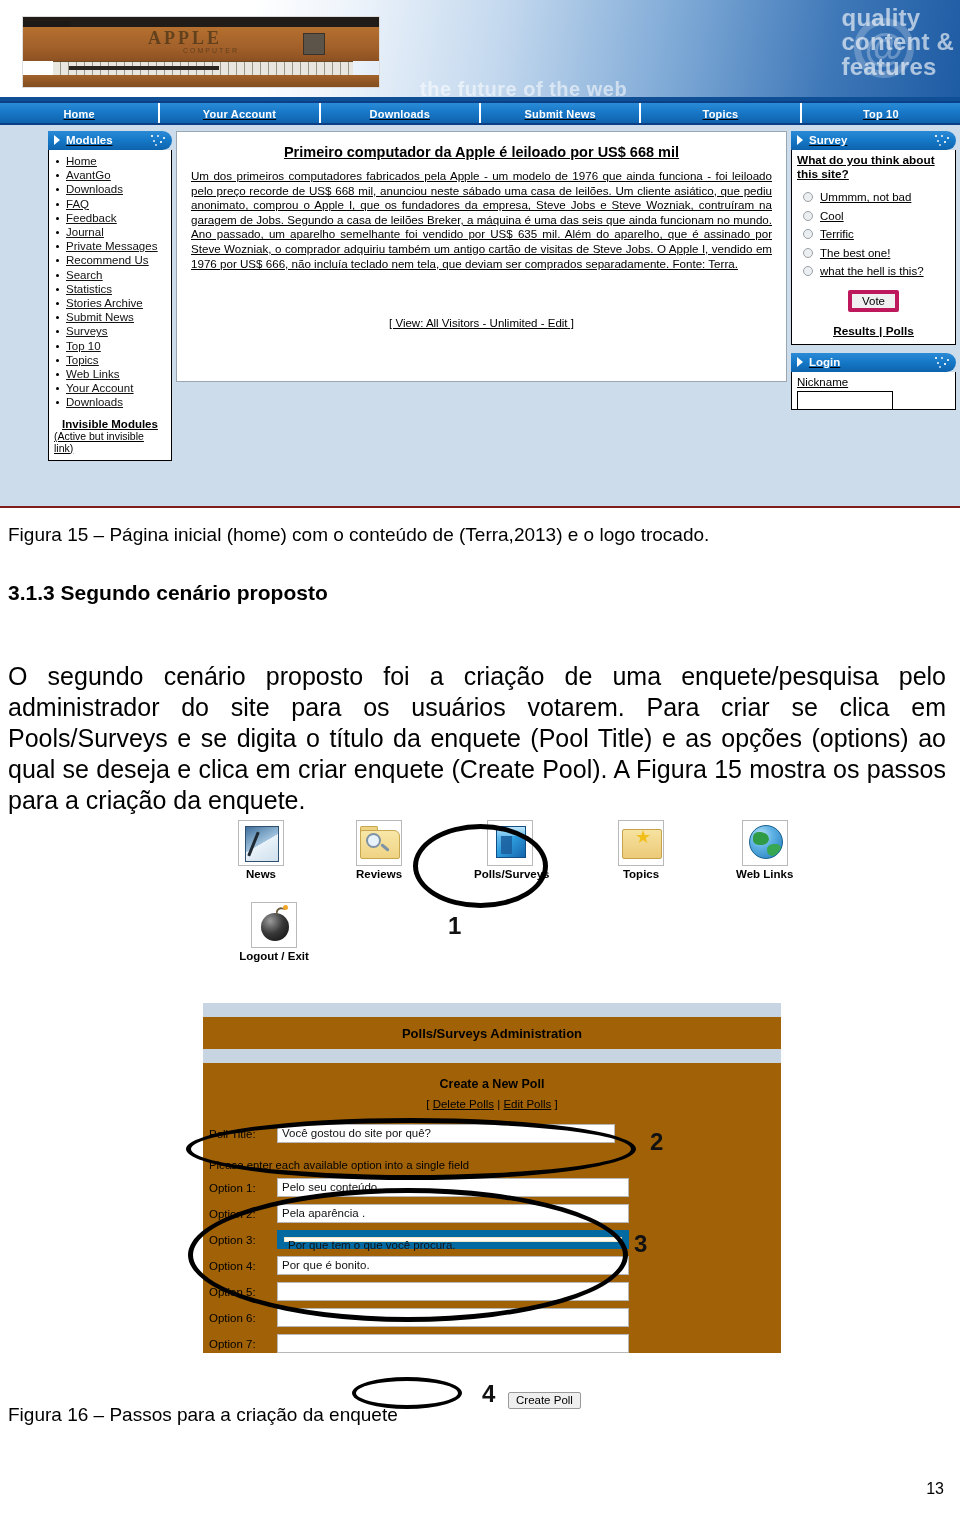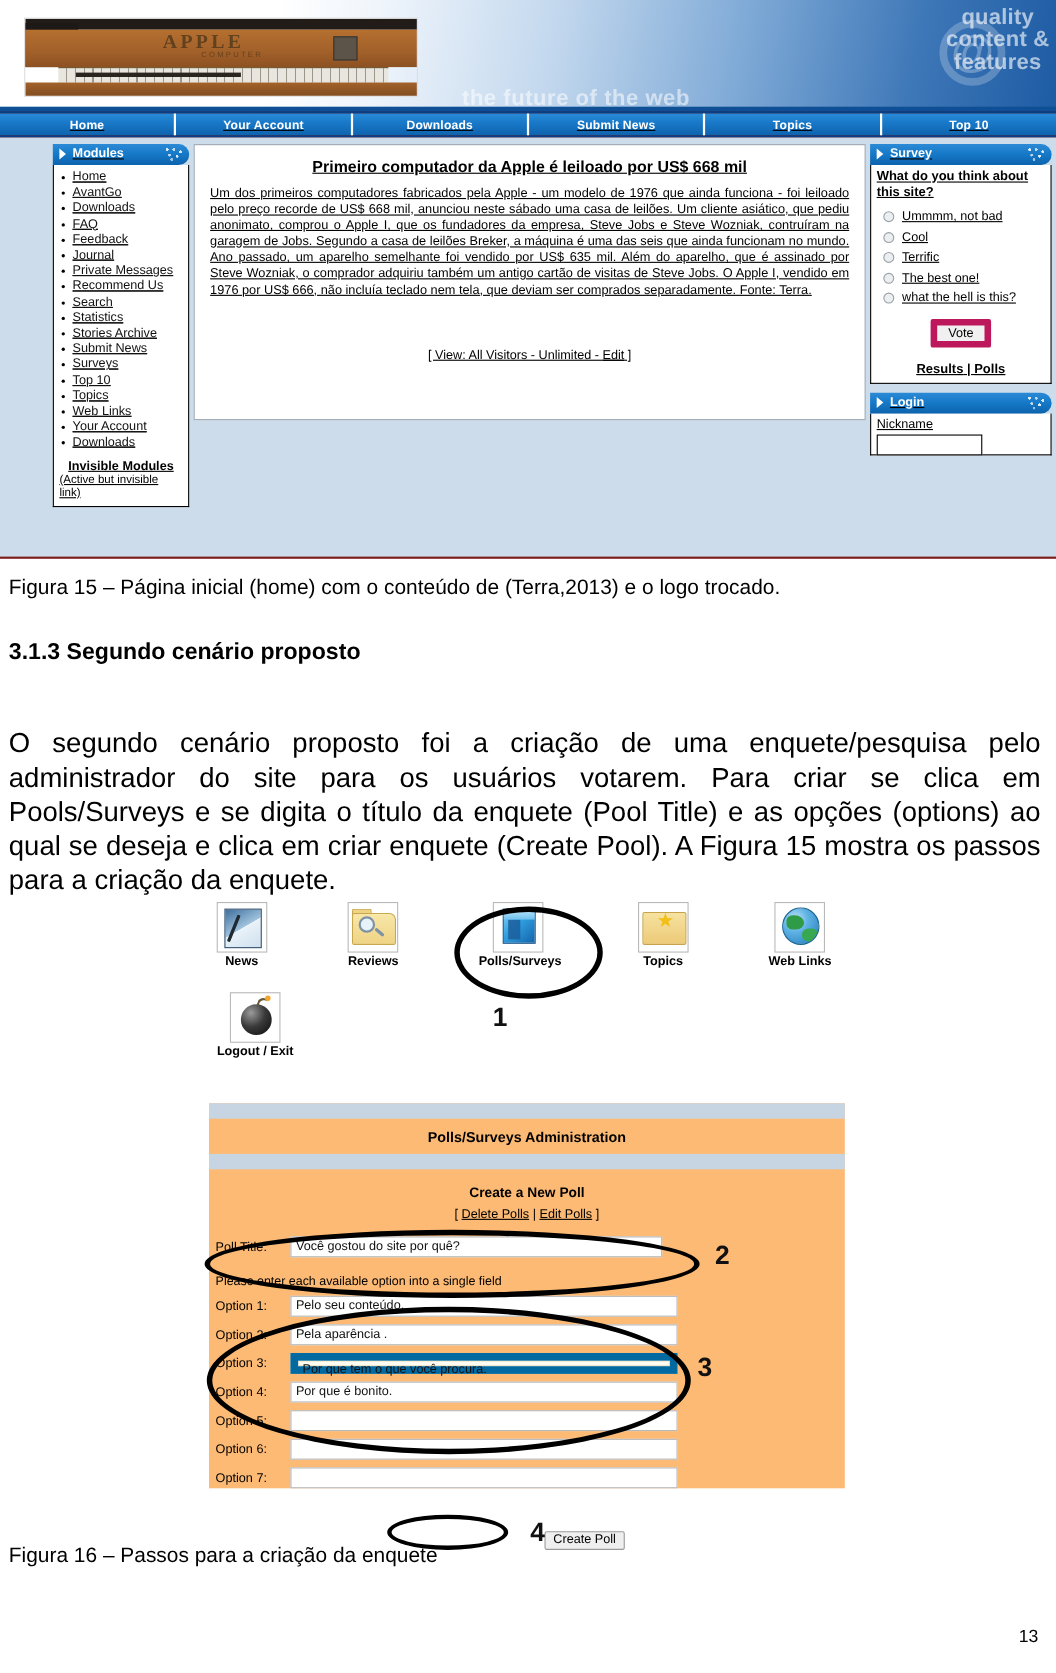--- a/index.html
+++ b/index.html
@@ -80,22 +80,22 @@
   }
 
   .banner-tagline {
     position:absolute; left: 420px; top: 78px;
     font-size: 20px; font-weight: bold; color: #ffffff;
     opacity: .55; letter-spacing: .5px;
     white-space: nowrap;
   }
   .banner-quality {
     position:absolute; right: 6px; top: 6px;
-    text-align: center; line-height: 1.02;
-    font-size: 20px; font-weight: bold; color: #ffffff;
+    text-align: left; line-height: 1.02;
+    font-size: 24px; font-weight: bold; color: #ffffff;
     opacity: .62; letter-spacing: .2px;
   }
   .at-logo {
     position:absolute; right: 46px; top: 18px;
     width: 60px; height: 60px; border-radius: 50%;
     border: 7px solid rgba(255,255,255,.42);
     opacity: .55;
   }
   .at-logo::before{
     content:"@"; position:absolute; left:50%; top:50%;
@@ -198,21 +198,21 @@
   .opt-row { display:flex; align-items:flex-start; gap:7px; margin: 0 0 5.5px 6px; }
   .radio {
     width:10px;height:10px;border-radius:50%;
     border:1px solid #9aa0a6; background:#eceff1; flex:0 0 auto;
     margin-top:1px;
   }
   .opt-lbl { font-size: 11.5px; line-height: 13px; }
   .vote-wrap { text-align:center; margin-top:12px; }
   .vote-btn {
     font-size: 11.5px; padding: 1px 10px;
-    border: 6px solid #be185d; background: #f0f0f0; border-radius: 2px;
+    border: 4px solid #be185d; background: #f0f0f0; border-radius: 2px;
   }
   .results-line {
     text-align:center; font-size:11.8px; font-weight:bold; margin-top:12px;
   }
   .results-line u { text-decoration: underline; }
   .login-label { font-size: 11.5px; }
   .login-input {
     width: 96px; height: 19px; border: 1px solid #000; background:#fff; margin-top: 3px;
   }
 
@@ -227,21 +227,21 @@
   .para {
     font-size: 25px; line-height: 31px; text-align: justify;
     padding: 56px 14px 0 8px;
   }
 
   
   .fig16 { position: absolute; left: 0; top: 800px; width: 960px; height: 620px; }
   .icon-grid {
     position:absolute; left: 196px; top: 20px; width: 560px;
   }
-  .icon-row { display: flex; gap: 72px; }
+  .icon-row { display: flex; gap: 72px; margin-left: 42px; }
   .icon-cell { width: 72px; text-align: center; position: relative; }
   .icon-box {
     width: 46px; height: 46px; margin: 0 auto;
     border: 1px solid #b9b9b9; background: #fff;
     position: relative; overflow: hidden;
   }
   .icon-cap { font-size: 11.5px; font-weight: bold; margin-top: 2px; white-space: nowrap; }
 
   
   .ic-news {
@@ -329,22 +329,22 @@
     border-radius: 50%;
     pointer-events: none;
   }
   .marker {
     position: absolute;
     font-size: 24px; font-weight: bold; color: #111;
   }
 
   
   .admin {
-    position:absolute; left: 190px; top: 203px; width: 578px;
-    background:#fdba74;
+    position:absolute; left: 203px; top: 203px; width: 578px;
+    background:#a16207;
   }
   .admin-bar {
     height: 14px; background:#c7d5e3;
   }
   .admin-title {
     text-align:center; font-size: 13px; font-weight: bold;
     padding: 9px 0 8px 0;
   }
   .admin-new {
     text-align:center; font-size: 12.5px; font-weight:bold; margin-top: 14px;

